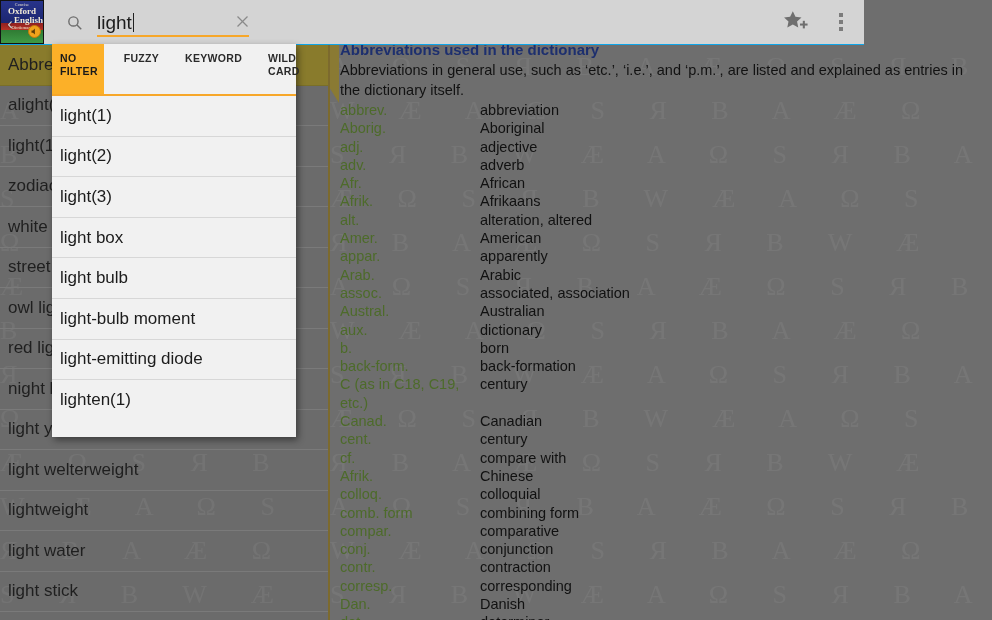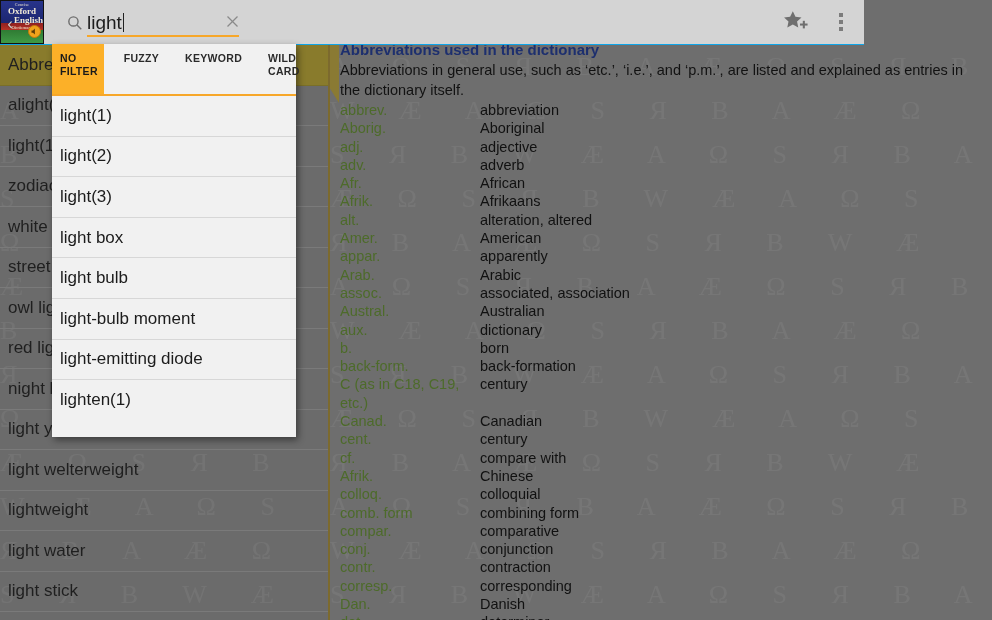--- a/index.html
+++ b/index.html
@@ -44,21 +44,21 @@
   }
   .app-icon .speaker svg { width: 9px; height: 9px; display: block; }
   .up-chevron {
     position: absolute; left: 2px; top: 12px;
     width: 14px; height: 20px;
     display: flex; align-items: center; justify-content: center;
     color: #cfcfcf; font-size: 17px; line-height: 1;
     text-shadow: 0 0 2px rgba(0,0,0,.5);
   }
   .search-wrap {
-    margin-left: 22px; display: flex; align-items: center; gap: 4px;
+    margin-left: 22px; display: flex; align-items: center; gap: 14px;
     height: 45px; position: relative;
   }
   .search-icon { width: 17px; height: 17px; color: #6d6d6d; display:block; }
   .search-field {
     position: relative; width: 175px; height: 34px;
     display: flex; align-items: center;
   }
   .search-field .sf-underline {
     position: absolute; left: 0; bottom: 2px; width: 152px; height: 2px;
     background: #f7a72a;

